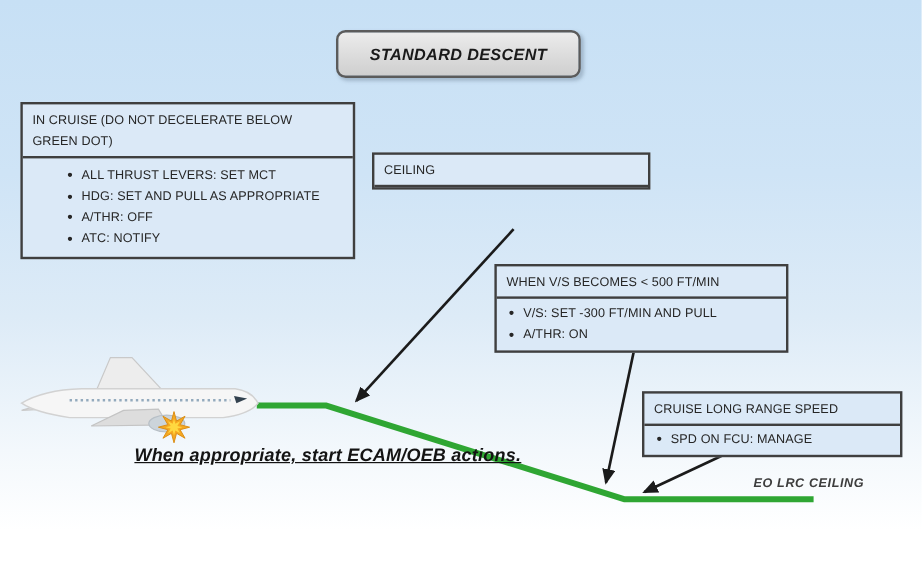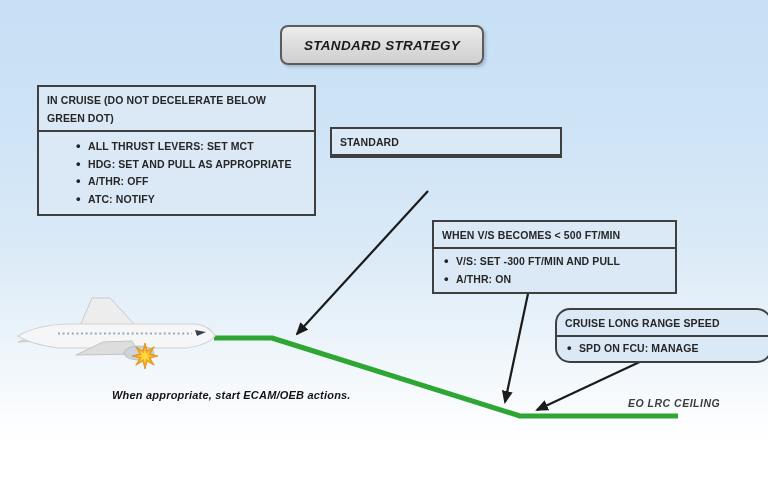--- a/index.html
+++ b/index.html
@@ -18,40 +18,40 @@
     background:linear-gradient(to bottom, #ececec 0%, #dadada 60%, #cfcfcf 100%);
     border:2px solid #5b5b5b; border-radius:8px;
     box-shadow:2px 2px 3px rgba(90,110,130,0.35);
     display:flex; align-items:center; justify-content:center;
     font-weight:bold; font-style:italic; font-size:13.5px; letter-spacing:0.3px; color:#1a1a1a;
   }
 
   
   .pbox {
     position:absolute; background:#dbe9f7; border:2px solid #3f3f3f;
-    color:#262626; font-weight:bold; font-size:10.5px; letter-spacing:0.1px;margin-left:20px;
+    color:#262626; font-weight:normal; font-size:10.5px; letter-spacing:0.1px;
   }
   .pbox-header {
     padding:4px 6px 3px 8px; border-bottom:2px solid #3f3f3f; line-height:18px;
   }
   .pbox-list { margin:0; padding:4px 4px 4px 8px; list-style:none; line-height:17.5px; }
   .pbox-list li { position:relative; padding-left:14px; }
   .pbox-list li::before { content:"\2022"; position:absolute; left:2px; top:-1px; font-size:13px; }
 
   .box-in-cruise  { left:17px;  top:85px;  width:275px; }
   .box-in-cruise .pbox-header { padding-right:46px; }
   .box-in-cruise .pbox-list { padding-top:6px; padding-bottom:6px;padding-left:35px; }
   .box-descent    { left:310px; top:127px; width:228px; }
   .box-when-vs    { left:412px; top:220px; width:241px; }
-  .box-cruise-lrs { left:535px; top:308px; width:213px;border-radius:15px; }
+  .box-cruise-lrs { left:535px; top:326px; width:213px; }
   .box-cruise-lrs .pbox-list { padding-top:3px; padding-bottom:3px; }
 
   .ecam-note {
-    position:absolute; left:112px; top:389px;
-    font-weight:bold; font-style:italic; font-size:11px; color:#141414; letter-spacing:0.2px;
+    position:absolute; left:112px; top:371px;
+    font-weight:bold; font-style:italic; font-size:15px; color:#141414; letter-spacing:0.2px;text-decoration:underline;
   }
   .ceiling-label {
     position:absolute; left:628px; top:397px;
     font-weight:bold; font-style:italic; font-size:10.5px; color:#3d3d3d; letter-spacing:0.5px;
   }
 
   .airplane { position:absolute; left:8px; top:292px; width:215px; height:80px; }
 </style>
 </head>
 <body>
@@ -68,35 +68,35 @@
     <polyline points="214,338 272,338 520,416 678,416" fill="none" stroke="#2fa633" stroke-width="5" stroke-linejoin="round" stroke-linecap="butt"></polyline>
 
     <line x1="428" y1="191" x2="297" y2="334" stroke="#1b1b1b" stroke-width="2.2" marker-end="url(#ah)"></line>
 
     <line x1="529" y1="289" x2="505" y2="402" stroke="#1b1b1b" stroke-width="2.2" marker-end="url(#ah)"></line>
 
     <line x1="646" y1="359" x2="537" y2="410" stroke="#1b1b1b" stroke-width="2.2" marker-end="url(#ah)"></line>
   </svg>
 
   <div class="title-box">
-    <span>STANDARD STRATEGY</span>
+    <span>STANDARD DESCENT</span>
   </div>
 
   <div class="pbox box-in-cruise">
     <div class="pbox-header">IN CRUISE (DO NOT DECELERATE BELOW GREEN DOT)</div>
     <ul class="pbox-list">
       <li>ALL THRUST LEVERS: SET MCT</li>
       <li>HDG: SET AND PULL AS APPROPRIATE</li>
       <li>A/THR: OFF</li>
       <li>ATC: NOTIFY</li>
     </ul>
   </div>
 
   <div class="pbox box-descent">
-    <div class="pbox-header">STANDARD</div>
+    <div class="pbox-header">CEILING</div>
   </div>
 
   <div class="pbox box-when-vs">
     <div class="pbox-header">WHEN V/S BECOMES &lt; 500 FT/MIN</div>
     <ul class="pbox-list">
       <li>V/S: SET -300 FT/MIN AND PULL</li>
       <li>A/THR: ON</li>
     </ul>
   </div>
 

